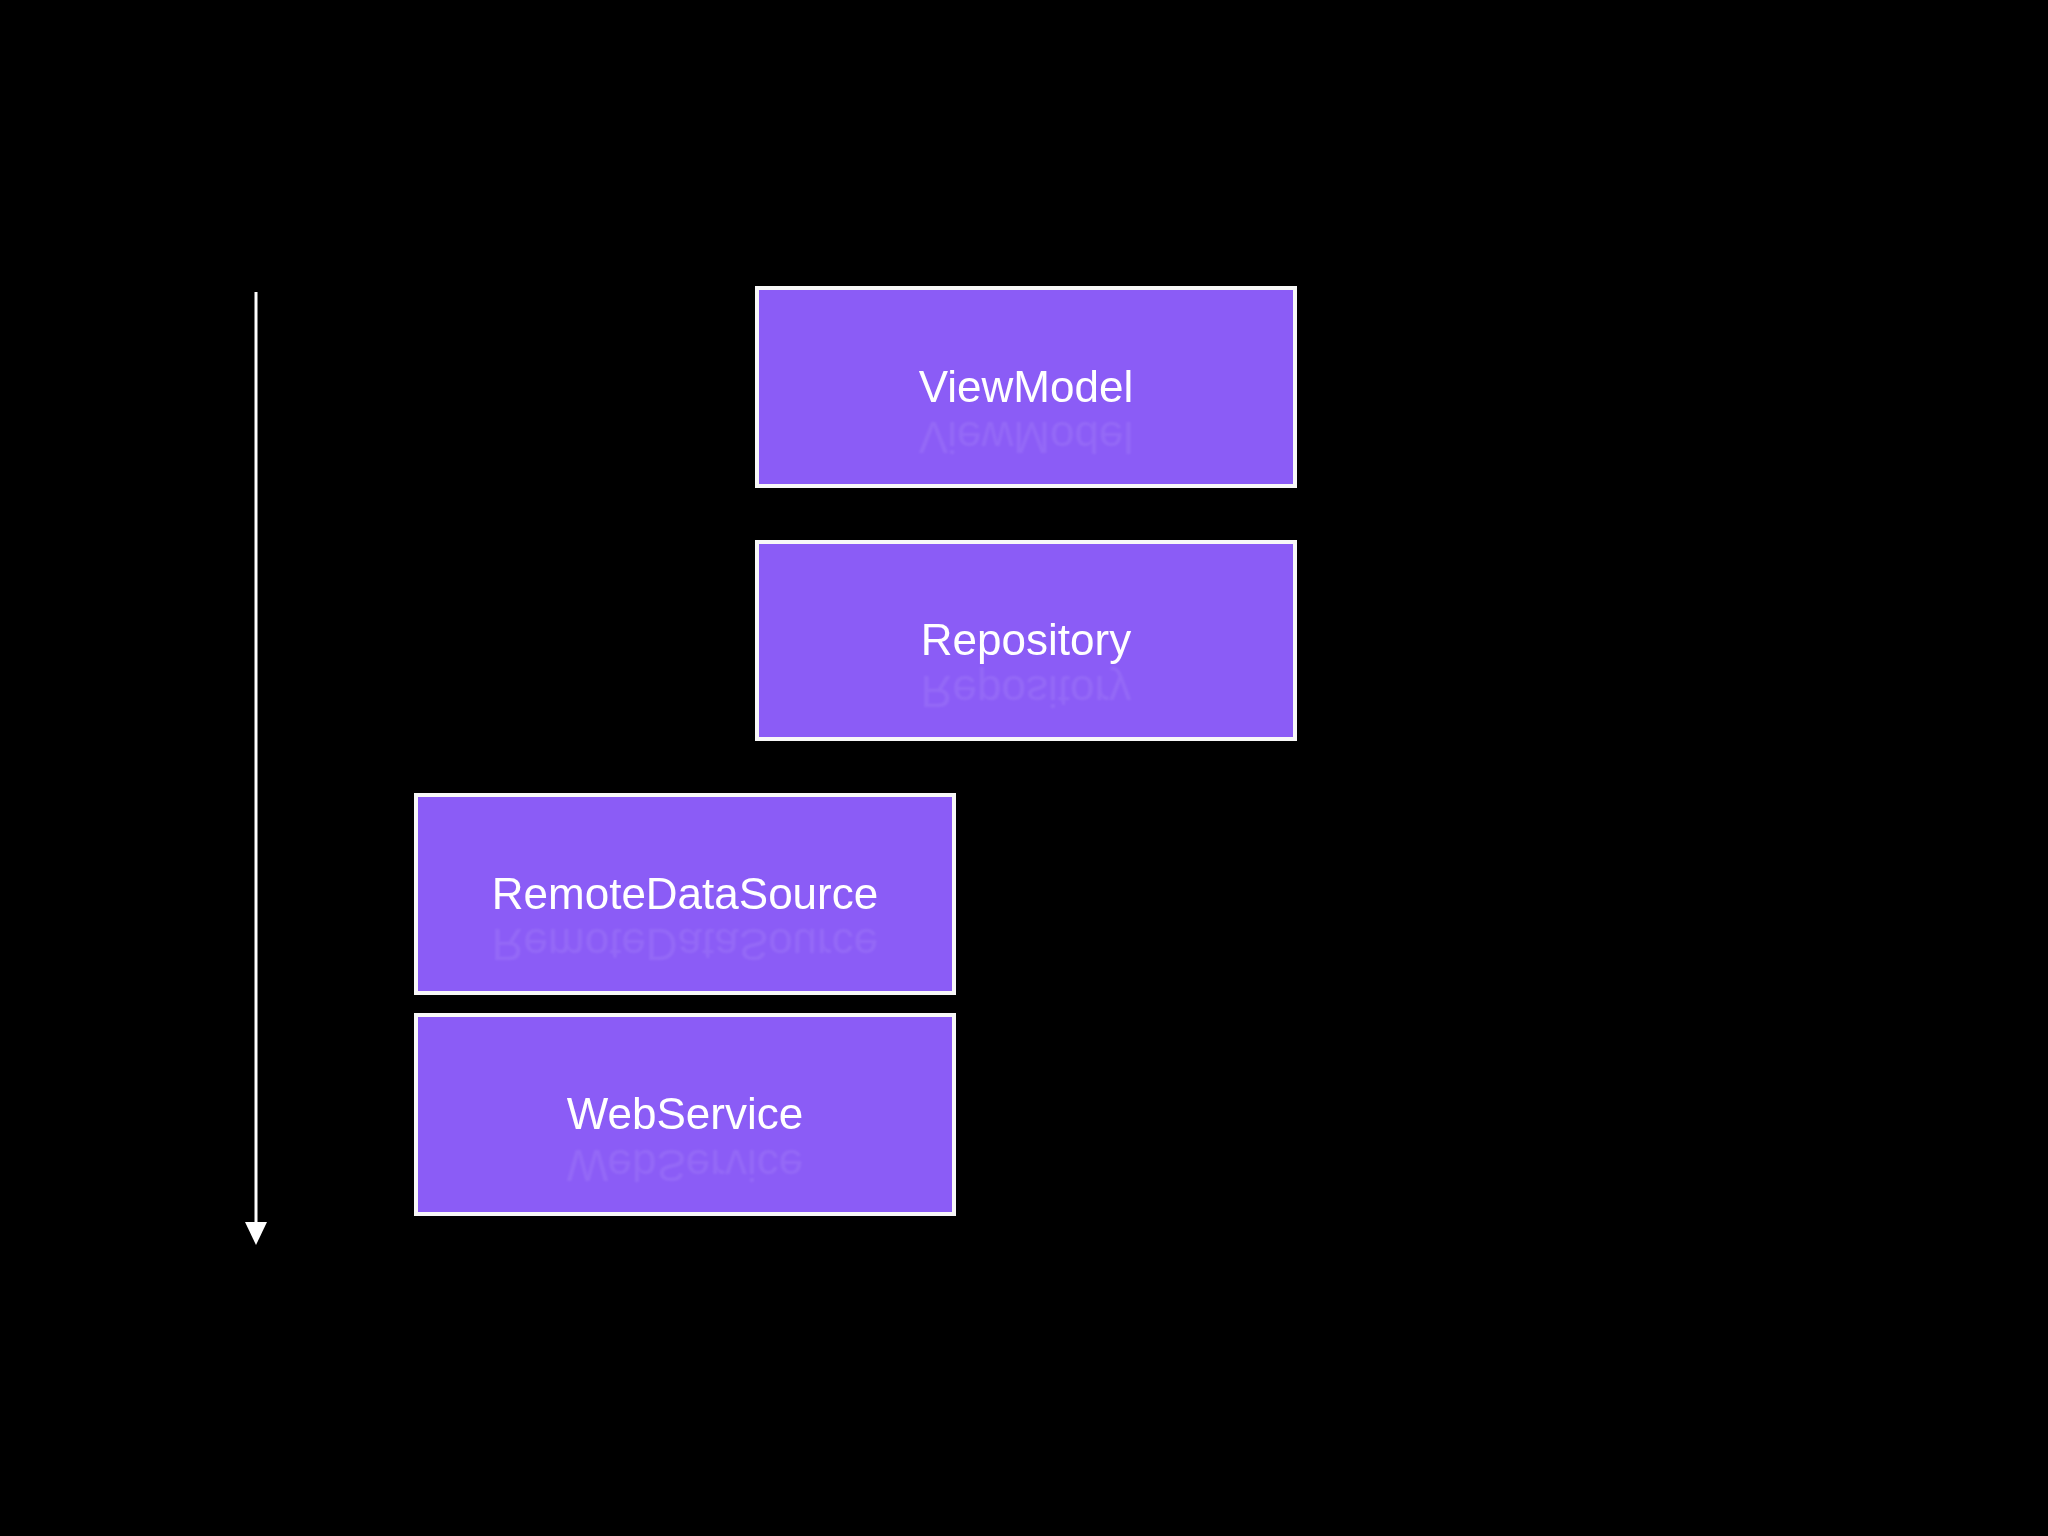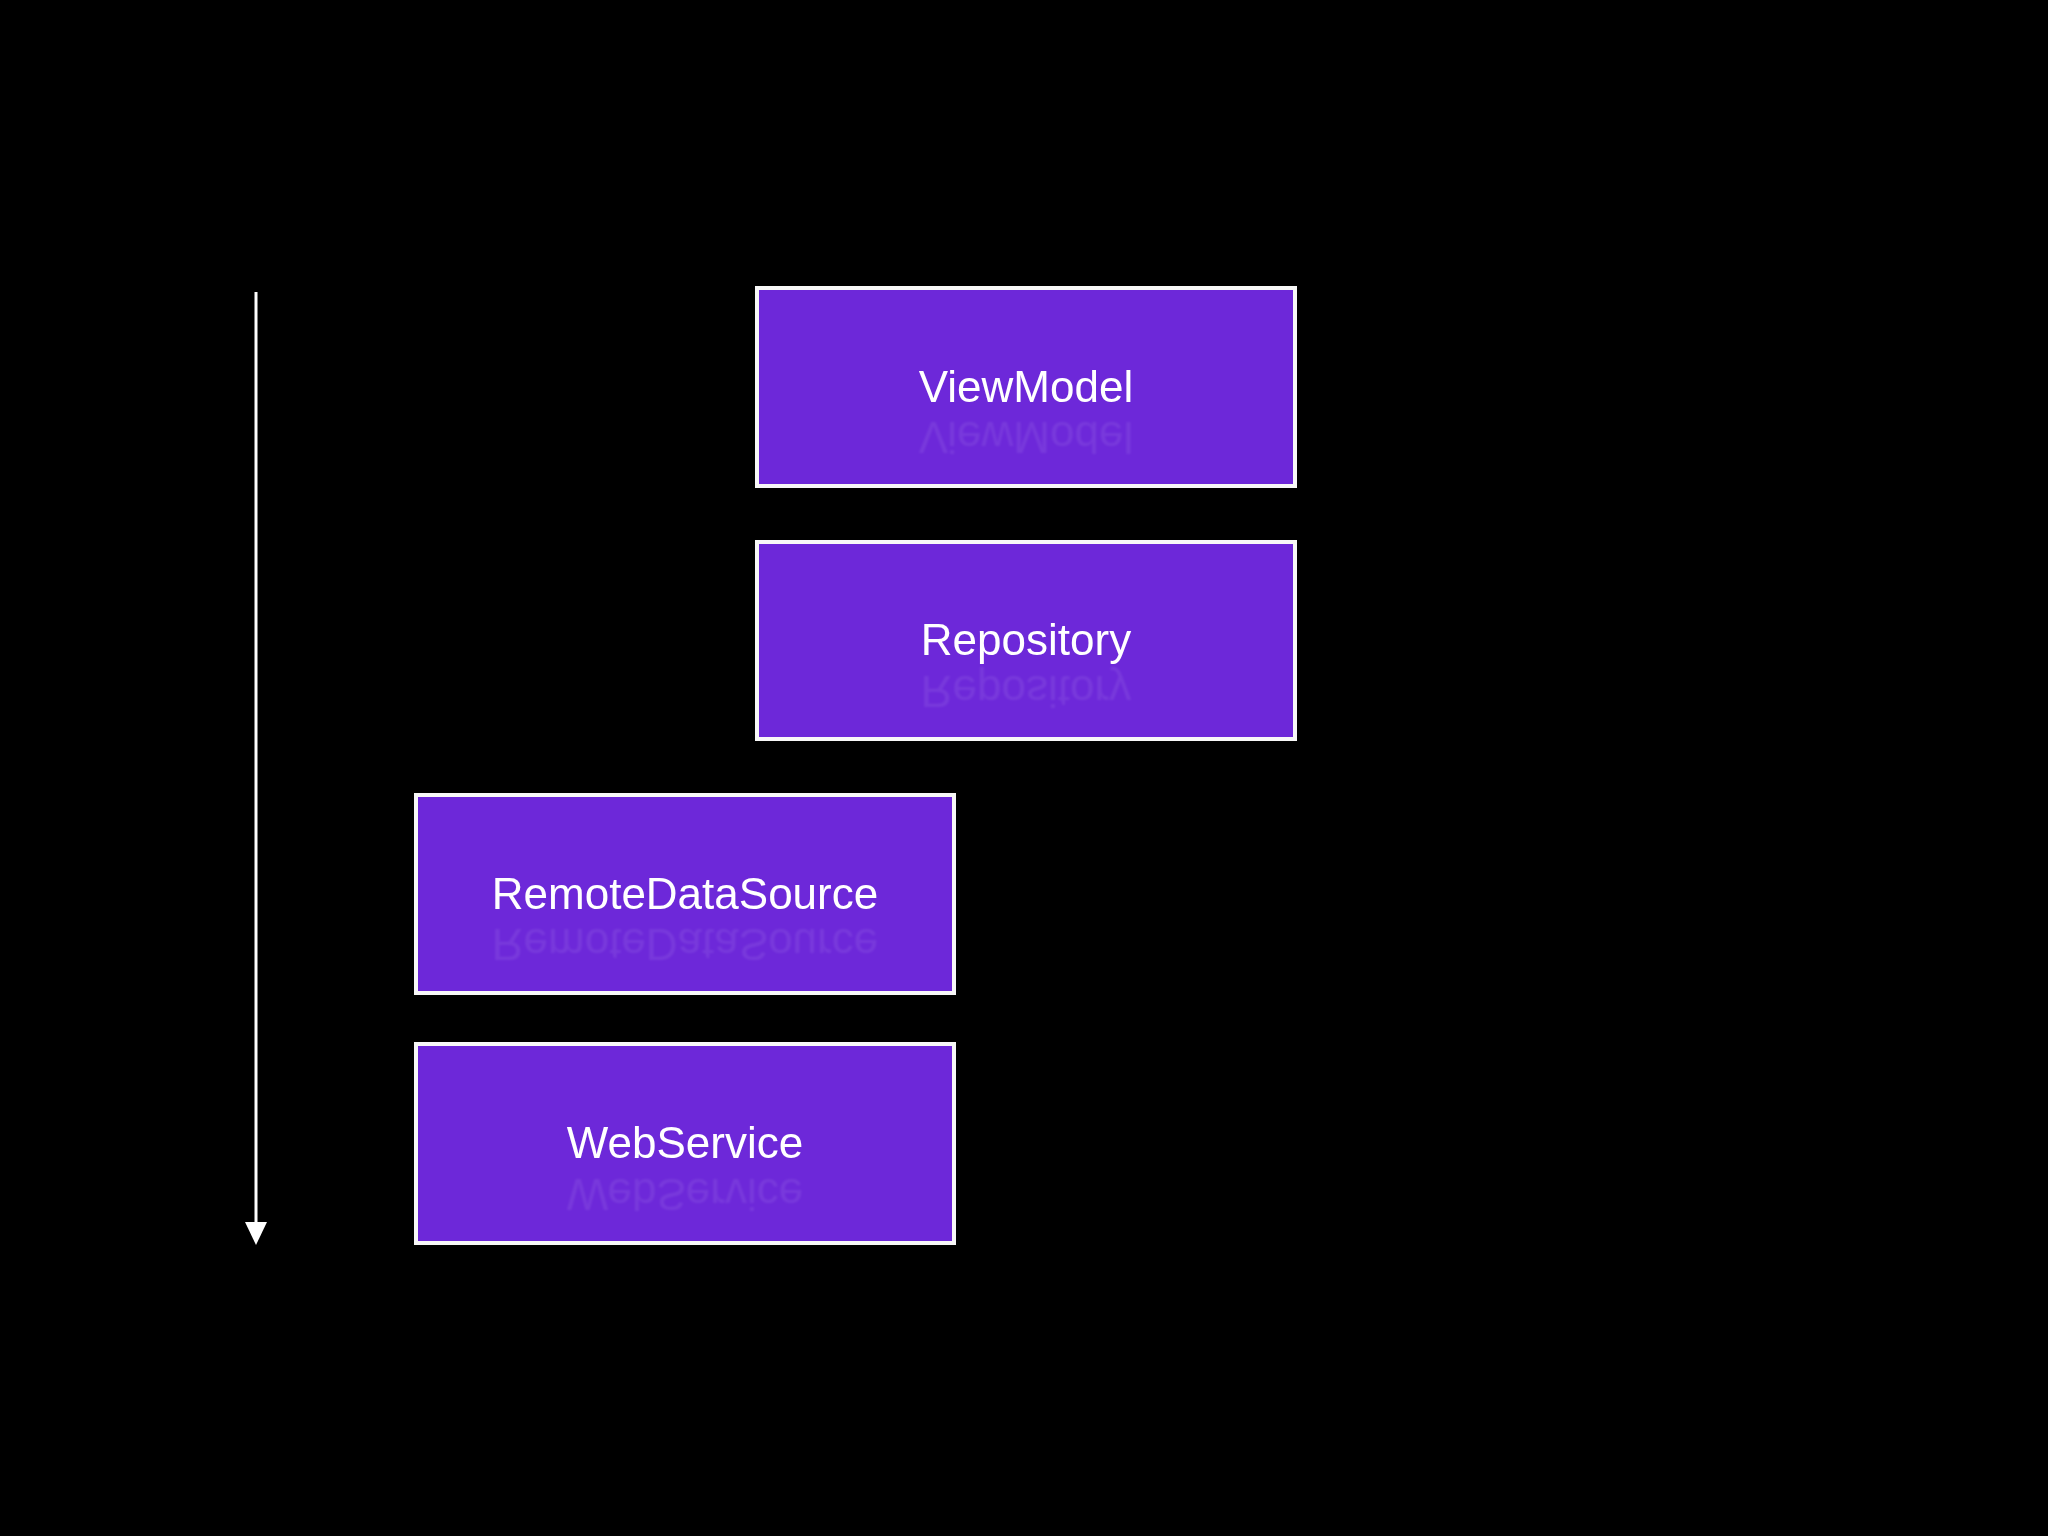--- a/index.html
+++ b/index.html
@@ -15,21 +15,21 @@
     font-family: "Liberation Sans", "DejaVu Sans", sans-serif;
   }
   .stage {
     position: absolute;
     inset: 0;
   }
   .node {
     position: absolute;
     box-sizing: border-box;
     border: 4px solid #f8f8f8;
-    background: #6d28d9;
+    background: #8b5cf6;
     display: flex;
     align-items: center;
     justify-content: center;
   }
   .node-label {
     position: relative;
     color: #ffffff;
     font-size: 44px;
     font-weight: 400;
     line-height: 1.1;
@@ -45,21 +45,21 @@
     margin-top: 2px;
     transform: scaleY(-1);
     opacity: 0.08;
     filter: blur(1px);
     color: #ffffff;
     pointer-events: none;
   }
   .node-viewmodel        { left: 755px; top: 286px;  width: 542px; height: 202px; }
   .node-repository       { left: 755px; top: 540px;  width: 542px; height: 201px; text-align: center; }
   .node-remotedatasource { left: 414px; top: 793px;  width: 542px; height: 202px; justify-content: center; }
-  .node-webservice       { left: 414px; top: 1042px; width: 542px; height: 203px; }
+  .node-webservice       { left: 414px; top: 1013px; width: 542px; height: 203px; }
 
   .flow-arrow {
     position: absolute;
     left: 241px;
     top: 292px;
     width: 30px;
     height: 956px;
   }
 </style>
 </head>

